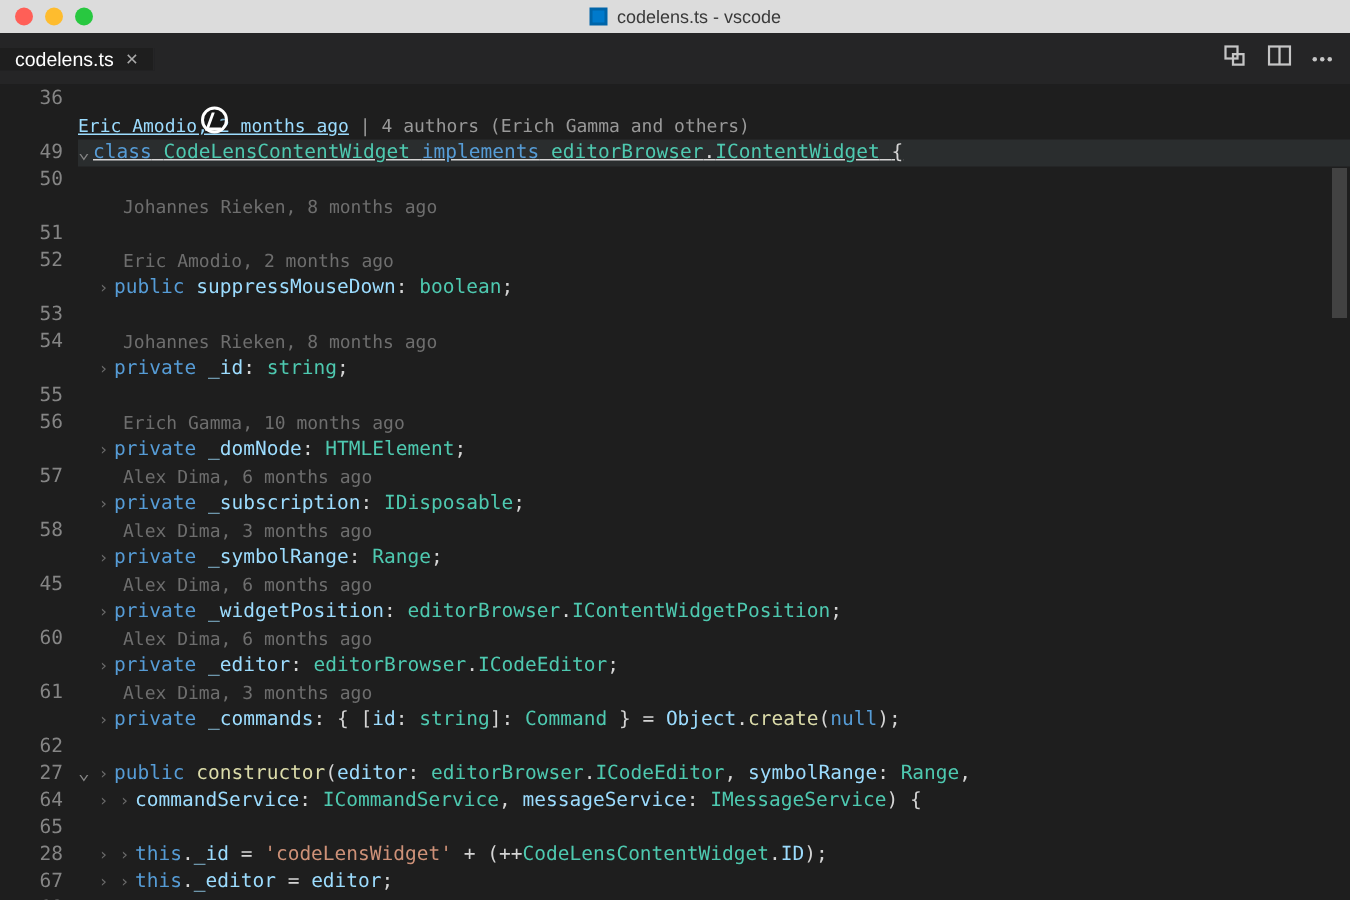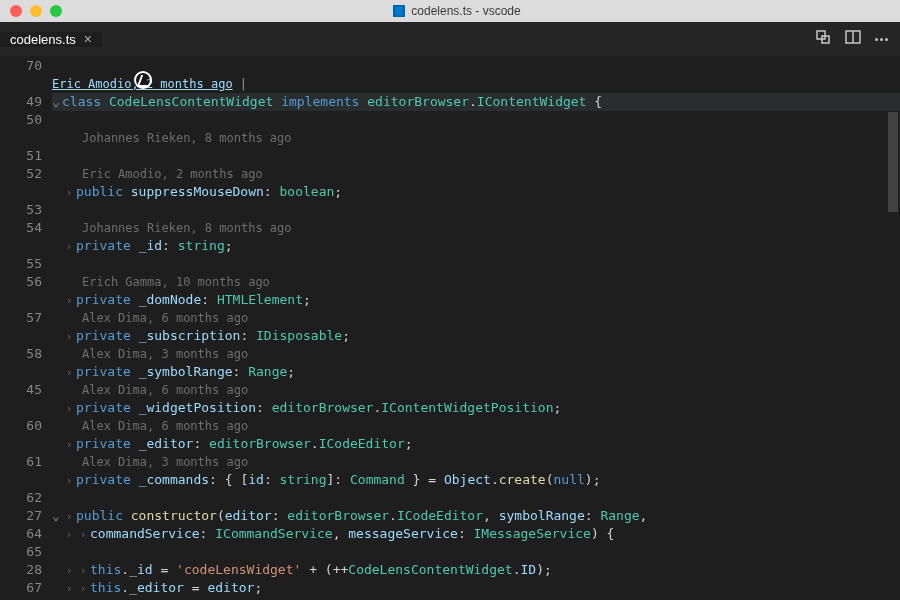--- a/index.html
+++ b/index.html
@@ -79,21 +79,21 @@
   .tok-keyword { color: #569cd6; }
   .tok-type    { color: #4ec9b0; }
   .tok-ident   { color: #9cdcfe; }
   .tok-number  { color: #b5cea8; }
   .tok-string  { color: #ce9178; }
   .tok-punct   { color: #d4d4d4; }
   .tok-mod     { color: #569cd6; }
   .tok-func    { color: #dcdcaa; }
   .tok-this    { color: #569cd6; }
 
-  .highlight-line { background: #2a2d2e; }
+  .highlight-line { background: #2a2d2e; text-decoration: underline; }
 
   .scrollbar { position:absolute; right:2px; width:10px; top:55px; height:100px; background: rgba(121,121,121,0.4); border-radius:0; }
 
   .cursor-ring {
     position: absolute;
     width: 18px; height: 18px;
     border: 2px solid #fff;
     border-radius: 50%;
     background: rgba(0,0,0,0.2);
     pointer-events: none;
@@ -143,21 +143,21 @@
     <span class="dots">
         <span></span>
         <span></span>
         <span></span>
       </span>
   </div>
 </div>
 
 <div class="editor">
   <div class="gutter">
-    <div class="line">70</div>
+    <div class="line">36</div>
     <div class="line">&nbsp;</div>
     <div class="line">49</div>
     <div class="line">50</div>
     <div class="line">&nbsp;</div>
     <div class="line">51</div>
     <div class="line">52</div>
     <div class="line">&nbsp;</div>
     <div class="line">53</div>
     <div class="line">54</div>
     <div class="line">&nbsp;</div>
@@ -180,21 +180,21 @@
     <div class="line">65</div>
     <div class="line">28</div>
     <div class="line">67</div>
     <div class="line">68</div>
   </div>
 
   <div class="code">
     <div class="line"><span class="fold"></span></div>
 
     <div class="line codelens">
-      <a>Eric Amodio, 2 months ago</a><span> | </span>
+      <a>Eric Amodio, 2 months ago</a><span> | </span><span>4 authors (Erich Gamma and others)</span>
     </div>
 
     <div class="line highlight-line"><span class="fold">⌄</span><span class="tok-keyword">class</span><span> </span><span class="tok-type">CodeLensContentWidget</span><span> </span><span class="tok-keyword">implements</span><span> </span><span class="tok-type">editorBrowser</span><span class="tok-punct">.</span><span class="tok-type">IContentWidget</span><span> </span><span class="tok-punct">{</span></div>
 
     <div class="line"><span class="fold"></span></div>
 
     <div class="blame">Johannes Rieken, 8 months ago</div>
     <div class="line"><span class="fold"></span></div>
 
     <div class="blame">Eric Amodio, 2 months ago</div>

